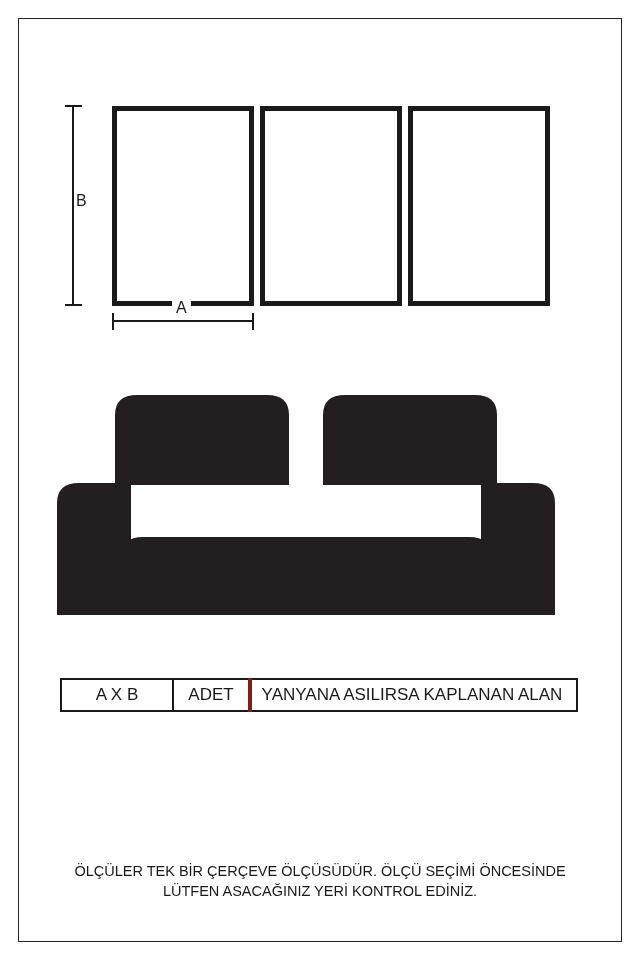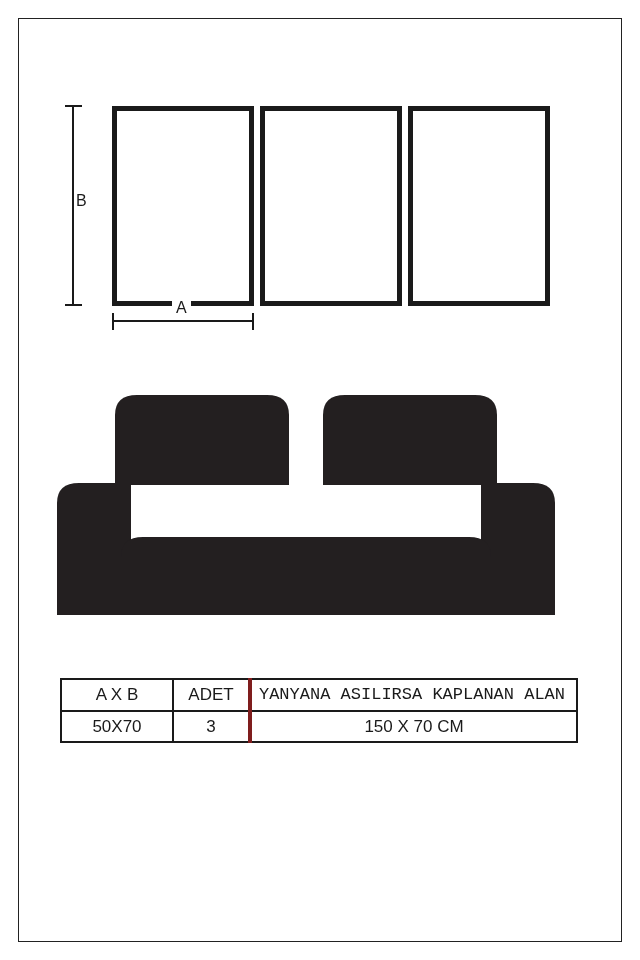--- a/index.html
+++ b/index.html
@@ -141,21 +141,21 @@
   }
   #size-table tbody td {
     border-bottom: 2px solid #1a1a1a;
   }
   #size-table tbody tr:last-child td {
     border-bottom: none;
   }
   .col-size { width: 98px; border-right: 2px solid #1a1a1a; }
   .col-qty  { width: 62px; border-right: 4px solid #7f1d1d; border-radius: 8px; }
   .col-area { text-align: left; padding-left: 12px; }
-  #size-table thead .col-area { text-align: center; padding-left: 2px; font-family: Liberation Mono, monospace; }
+  #size-table thead .col-area { text-align: center; padding-left: 2px; }
 
   
   #note {
     position: absolute;
     left: 48px;
     top: 862px;
     width: 544px;
     text-align: center;
     font-size: 14.5px;
     line-height: 1.35;
@@ -202,21 +202,20 @@
 
   <table id="size-table">
     <thead>
       <tr>
         <th class="col-size">A X B</th>
         <th class="col-qty">ADET</th>
         <th class="col-area">YANYANA ASILIRSA KAPLANAN ALAN</th>
       </tr>
     </thead>
     <tbody>
-      <tr>
-        <td class="col-size">50X70</td>
-        <td class="col-qty">3</td>
-        <td class="col-area">150 X 70 CM</td>
-      </tr>
     </tbody>
   </table>
 
+  <div id="note">
+    <span class="note-line">ÖLÇÜLER TEK BİR ÇERÇEVE ÖLÇÜSÜDÜR. ÖLÇÜ SEÇİMİ ÖNCESİNDE</span>
+    <span class="note-line">LÜTFEN ASACAĞINIZ YERİ KONTROL EDİNİZ.</span>
+  </div>
 </div>
 
 </body></html>

